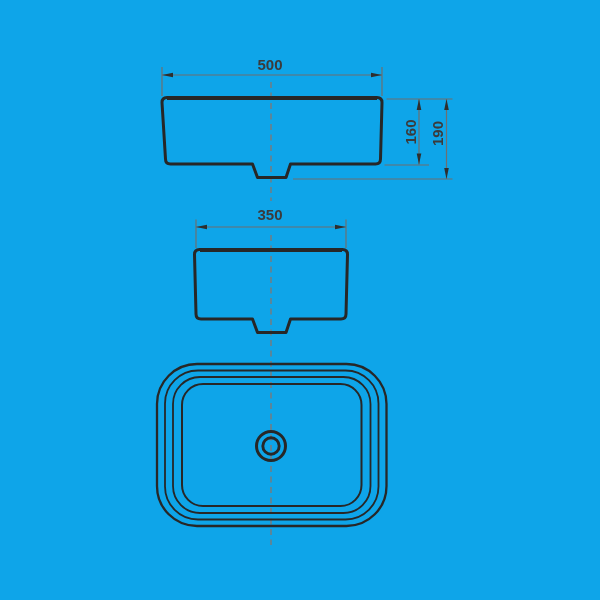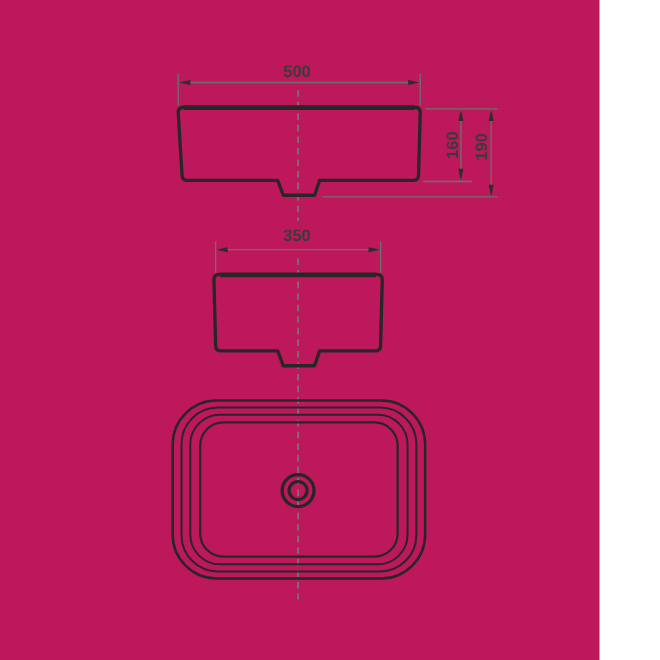--- a/index.html
+++ b/index.html
@@ -2,23 +2,23 @@
 <html><head>
 <meta charset="utf-8">
 <style>
   html, body {
     margin: 0;
     padding: 0;
     background: #ffffff;
   }
   .canvas {
     position: relative;
-    width: 545px;
+    width: 600px;
     height: 600px;
-    background: #be185d;
+    background: #0ea5e9;
     overflow: hidden;
     font-family: "Liberation Sans", sans-serif;
   }
   svg {
     display: block;
   }
   svg text {
     font-family: "Liberation Sans", "DejaVu Sans", sans-serif;
     font-weight: bold;
     font-size: 15px;

